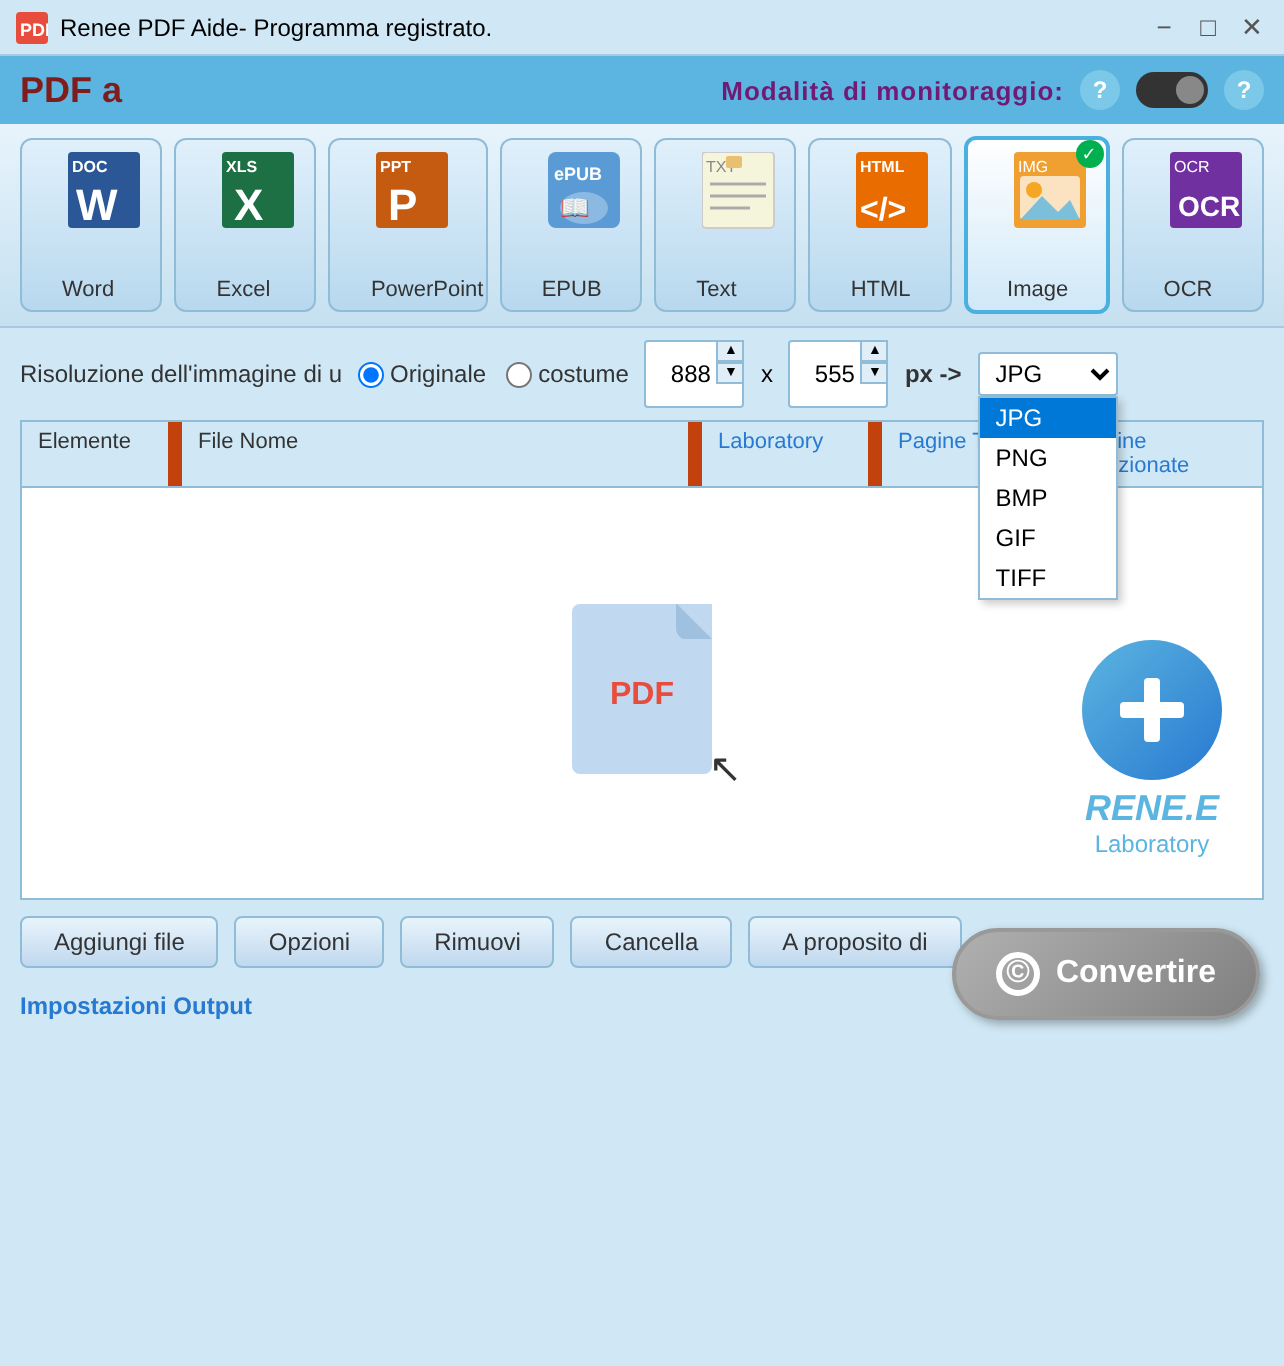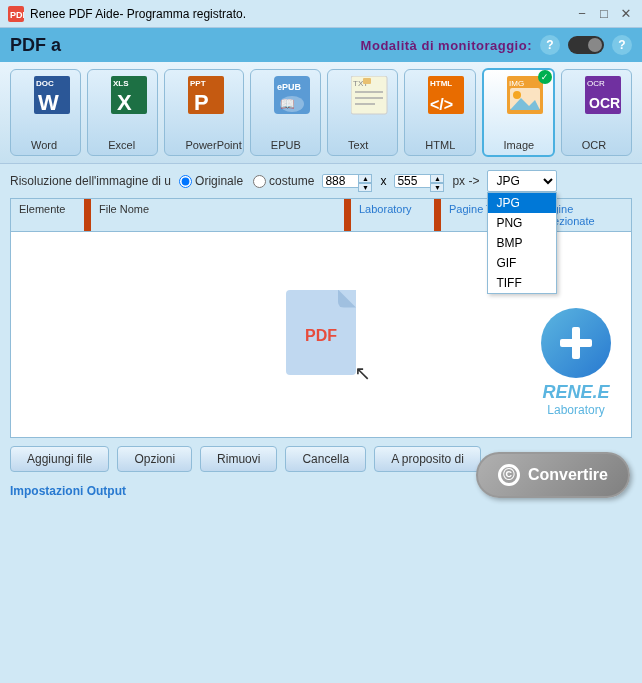--- a/index.html
+++ b/index.html
@@ -52,21 +52,21 @@
       background: #5bb5e0;
       display: flex;
       align-items: center;
       justify-content: space-between;
       padding: 4px 10px;
       height: 34px;
     }
     .pdf-a-label {
       font-size: 18px;
       font-weight: bold;
-      color: #0f172a;
+      color: #7f1d1d;
     }
     .monitoring-area {
       display: flex;
       align-items: center;
       gap: 8px;
     }
     .help-btn {
       background: #7bc8e8;
       border: none;
       border-radius: 10px;
@@ -160,29 +160,29 @@
       display: flex;
       align-items: center;
       gap: 8px;
       font-size: 12px;
     }
     .options-bar label { color: #333; }
     .radio-group { display: flex; gap: 10px; align-items: center; }
     .radio-label { display: flex; align-items: center; gap: 3px; color: #333; cursor: pointer; }
     .number-input {
       width: 50px;
-      height: 14px;
+      height: 34px;
       border: 1px solid #90bcd8;
       border-radius: 2px;
       background: white;
-      text-align: left;
+      text-align: right;
       font-size: 12px;
       padding: 0 2px;
     }
-    .px-label { color: #333; }
+    .px-label { color: #333; font-weight: bold; }
     .arrow-input-wrapper {
       display: flex;
       align-items: center;
       position: relative;
     }
     .arrow-btns {
       display: flex;
       flex-direction: column;
       position: absolute;
       right: 0;

